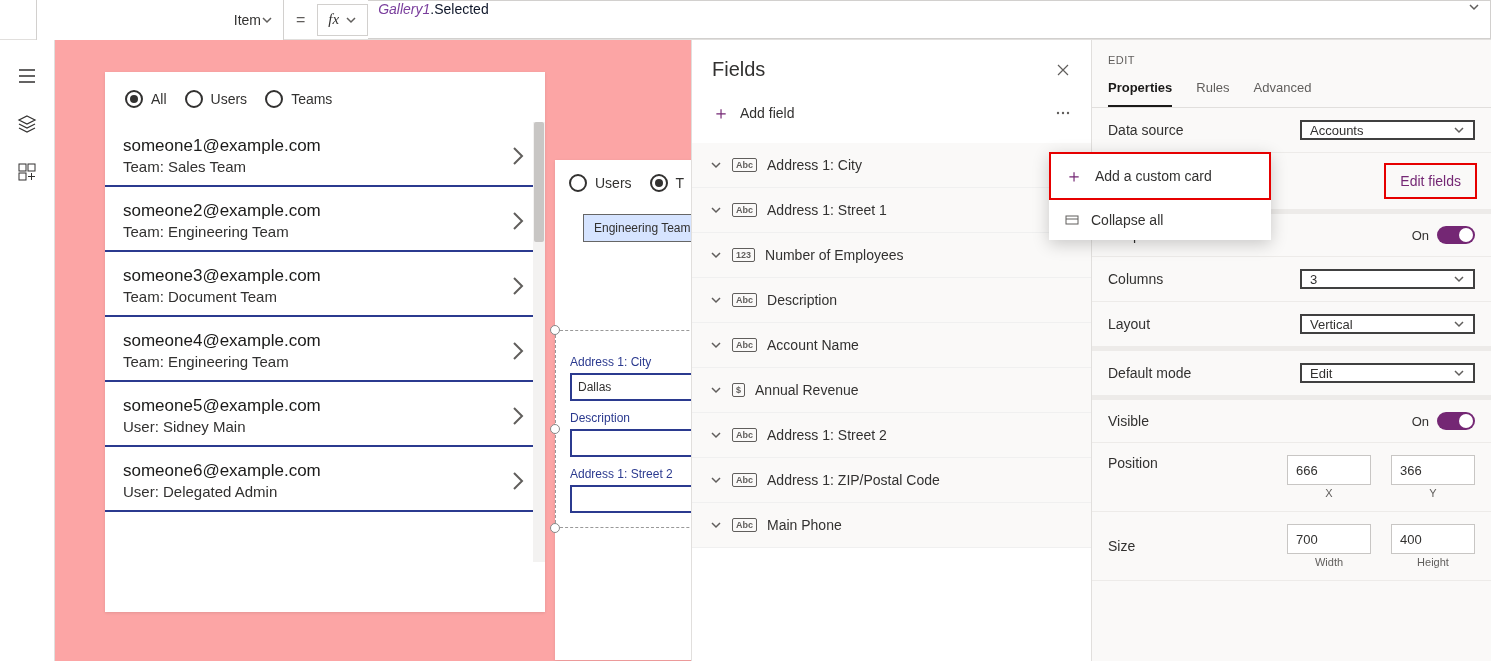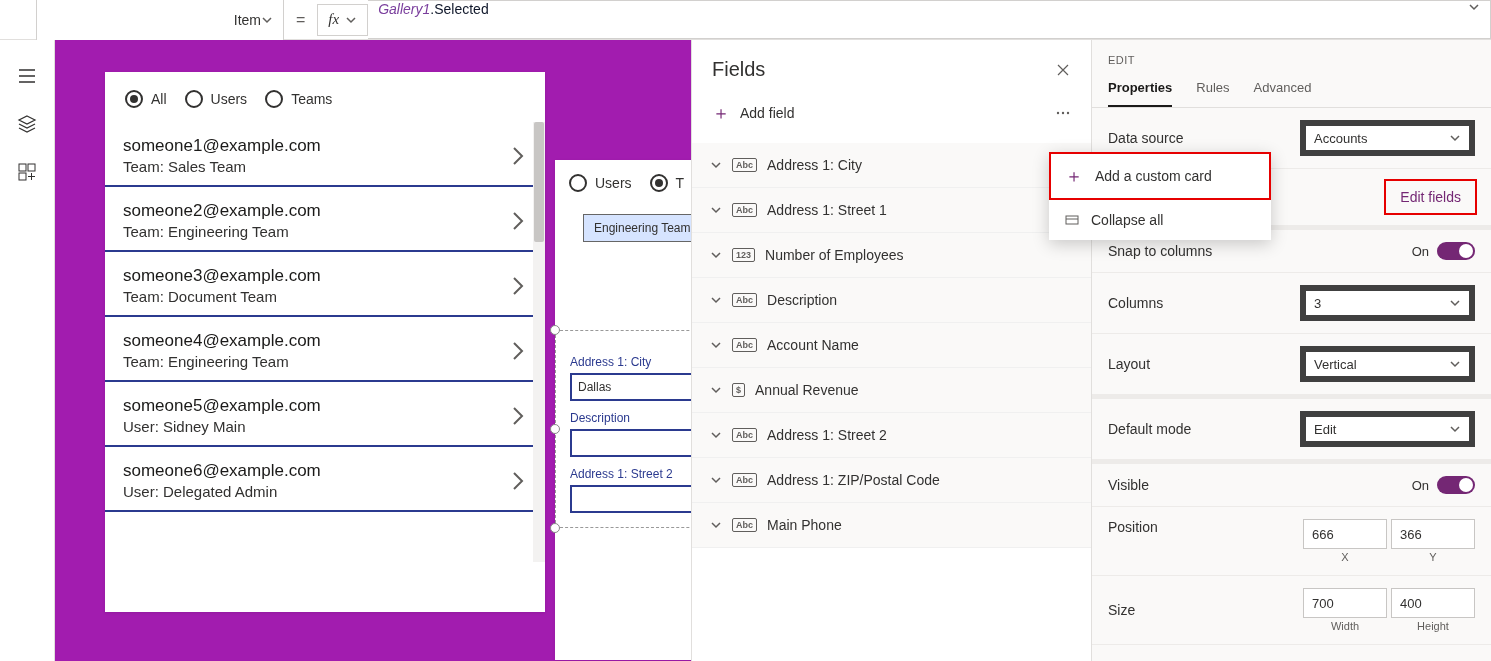--- a/index.html
+++ b/index.html
@@ -14,21 +14,21 @@
 .formula-input { flex: 1; border: 1px solid #d2d0ce; border-left: none; height: 39px; display: flex; padding: 0 10px; font-family: Consolas, monospace; font-size: 14px; position: relative; }
 .formula-input .t1 { color: #7a3e9d; font-style: italic; }
 .formula-input .t2 { color: #0f172a; }
 .formula-chev { position: absolute; right: 10px; color: #605e5c; }
 
 
 .main { display: flex; height: 621px; }
 .railbar { width: 55px; border-right: 1px solid #e1dfdd; background: #fff; display: flex; flex-direction: column; align-items: center; gap: 28px; padding-top: 26px; }
 .railbar svg { width: 20px; height: 20px; }
 
-.canvas { flex: 1; background: #a21caf; position: relative; overflow: hidden; }
+.canvas { flex: 1; background: #fca5a5; position: relative; overflow: hidden; }
 
 
 .gallery1 { position: absolute; left: 50px; top: 32px; width: 440px; height: 540px; background: #fff; box-shadow: 0 1px 3px rgba(0,0,0,0.1); }
 .radio-row { display: flex; align-items: center; gap: 18px; padding: 18px 20px 14px; }
 .radio { display: flex; align-items: center; gap: 8px; }
 .radio-circle { width: 18px; height: 18px; border: 2px solid #323130; border-radius: 50%; display: flex; align-items: center; justify-content: center; }
 .radio-circle.sel::after { content: ""; width: 8px; height: 8px; background: #323130; border-radius: 50%; }
 .g1-list { position: relative; height: 440px; overflow: hidden; }
 .g1-scroll { position: absolute; right: 0; top: 0; width: 12px; height: 100%; background: #f3f2f1; }
 .g1-thumb { position: absolute; right: 1px; top: 0; width: 10px; height: 120px; background: #c8c6c4; border-radius: 2px; }
@@ -65,27 +65,27 @@
 
 .props-panel { width: 400px; background: #faf9f8; border-left: 1px solid #e1dfdd; display: flex; flex-direction: column; overflow-y: auto; }
 .pp-edit { padding: 14px 16px 4px; font-size: 11px; color: #605e5c; letter-spacing: 0.5px; }
 .pp-name-row { display: flex; align-items: center; justify-content: space-between; padding: 0 16px 8px; }
 .pp-name { font-size: 16px; }
 .tabs { display: flex; gap: 24px; padding: 0 16px; border-bottom: 1px solid #e1dfdd; }
 .tab { padding: 10px 0; font-size: 13px; color: #605e5c; }
 .tab.active { color: #1b1a19; font-weight: 600; border-bottom: 2px solid #1b1a19; }
 .prop-row { display: flex; align-items: center; justify-content: space-between; padding: 12px 16px; border-bottom: 1px solid #edebe9; }
 .prop-row.group { border-top: 4px solid #edebe9; }
-.sel-box { border: 6px solid #404040; background: #fff; height: 36px; display: flex; align-items: center; justify-content: space-between; padding: 0 8px; min-width: 175px; font-size: 13px; }
+.sel-box { border: 2px solid #404040; background: #fff; height: 20px; display: flex; align-items: center; justify-content: space-between; padding: 0 8px; min-width: 175px; font-size: 13px; }
 .edit-fields-btn { color: #742774; padding: 8px 14px; outline: 2px solid #e60000; }
 .toggle { width: 38px; height: 18px; background: #742774; border-radius: 10px; position: relative; }
 .toggle::after { content: ""; position: absolute; right: 2px; top: 2px; width: 14px; height: 14px; background: #fff; border-radius: 50%; }
 .on-label { font-size: 13px; margin-right: 8px; }
 .num-in { border: 1px solid #c8c6c4; background: #fff; height: 30px; width: 84px; padding: 0 8px; font-size: 13px; display: flex; align-items: center; }
-.pos-group { display: flex; gap: 4px; }
+.pos-group { display: flex; gap: 20px; }
 .pos-col { display: flex; flex-direction: column; align-items: center; gap: 2px; }
 .pos-label { font-size: 11px; color: #605e5c; }
 
 svg { flex-shrink: 0; }
 .chev-down-sm { width: 12px; height: 12px; }
 </style>
 </head>
 <body>
 
 <div class="formula-bar">

